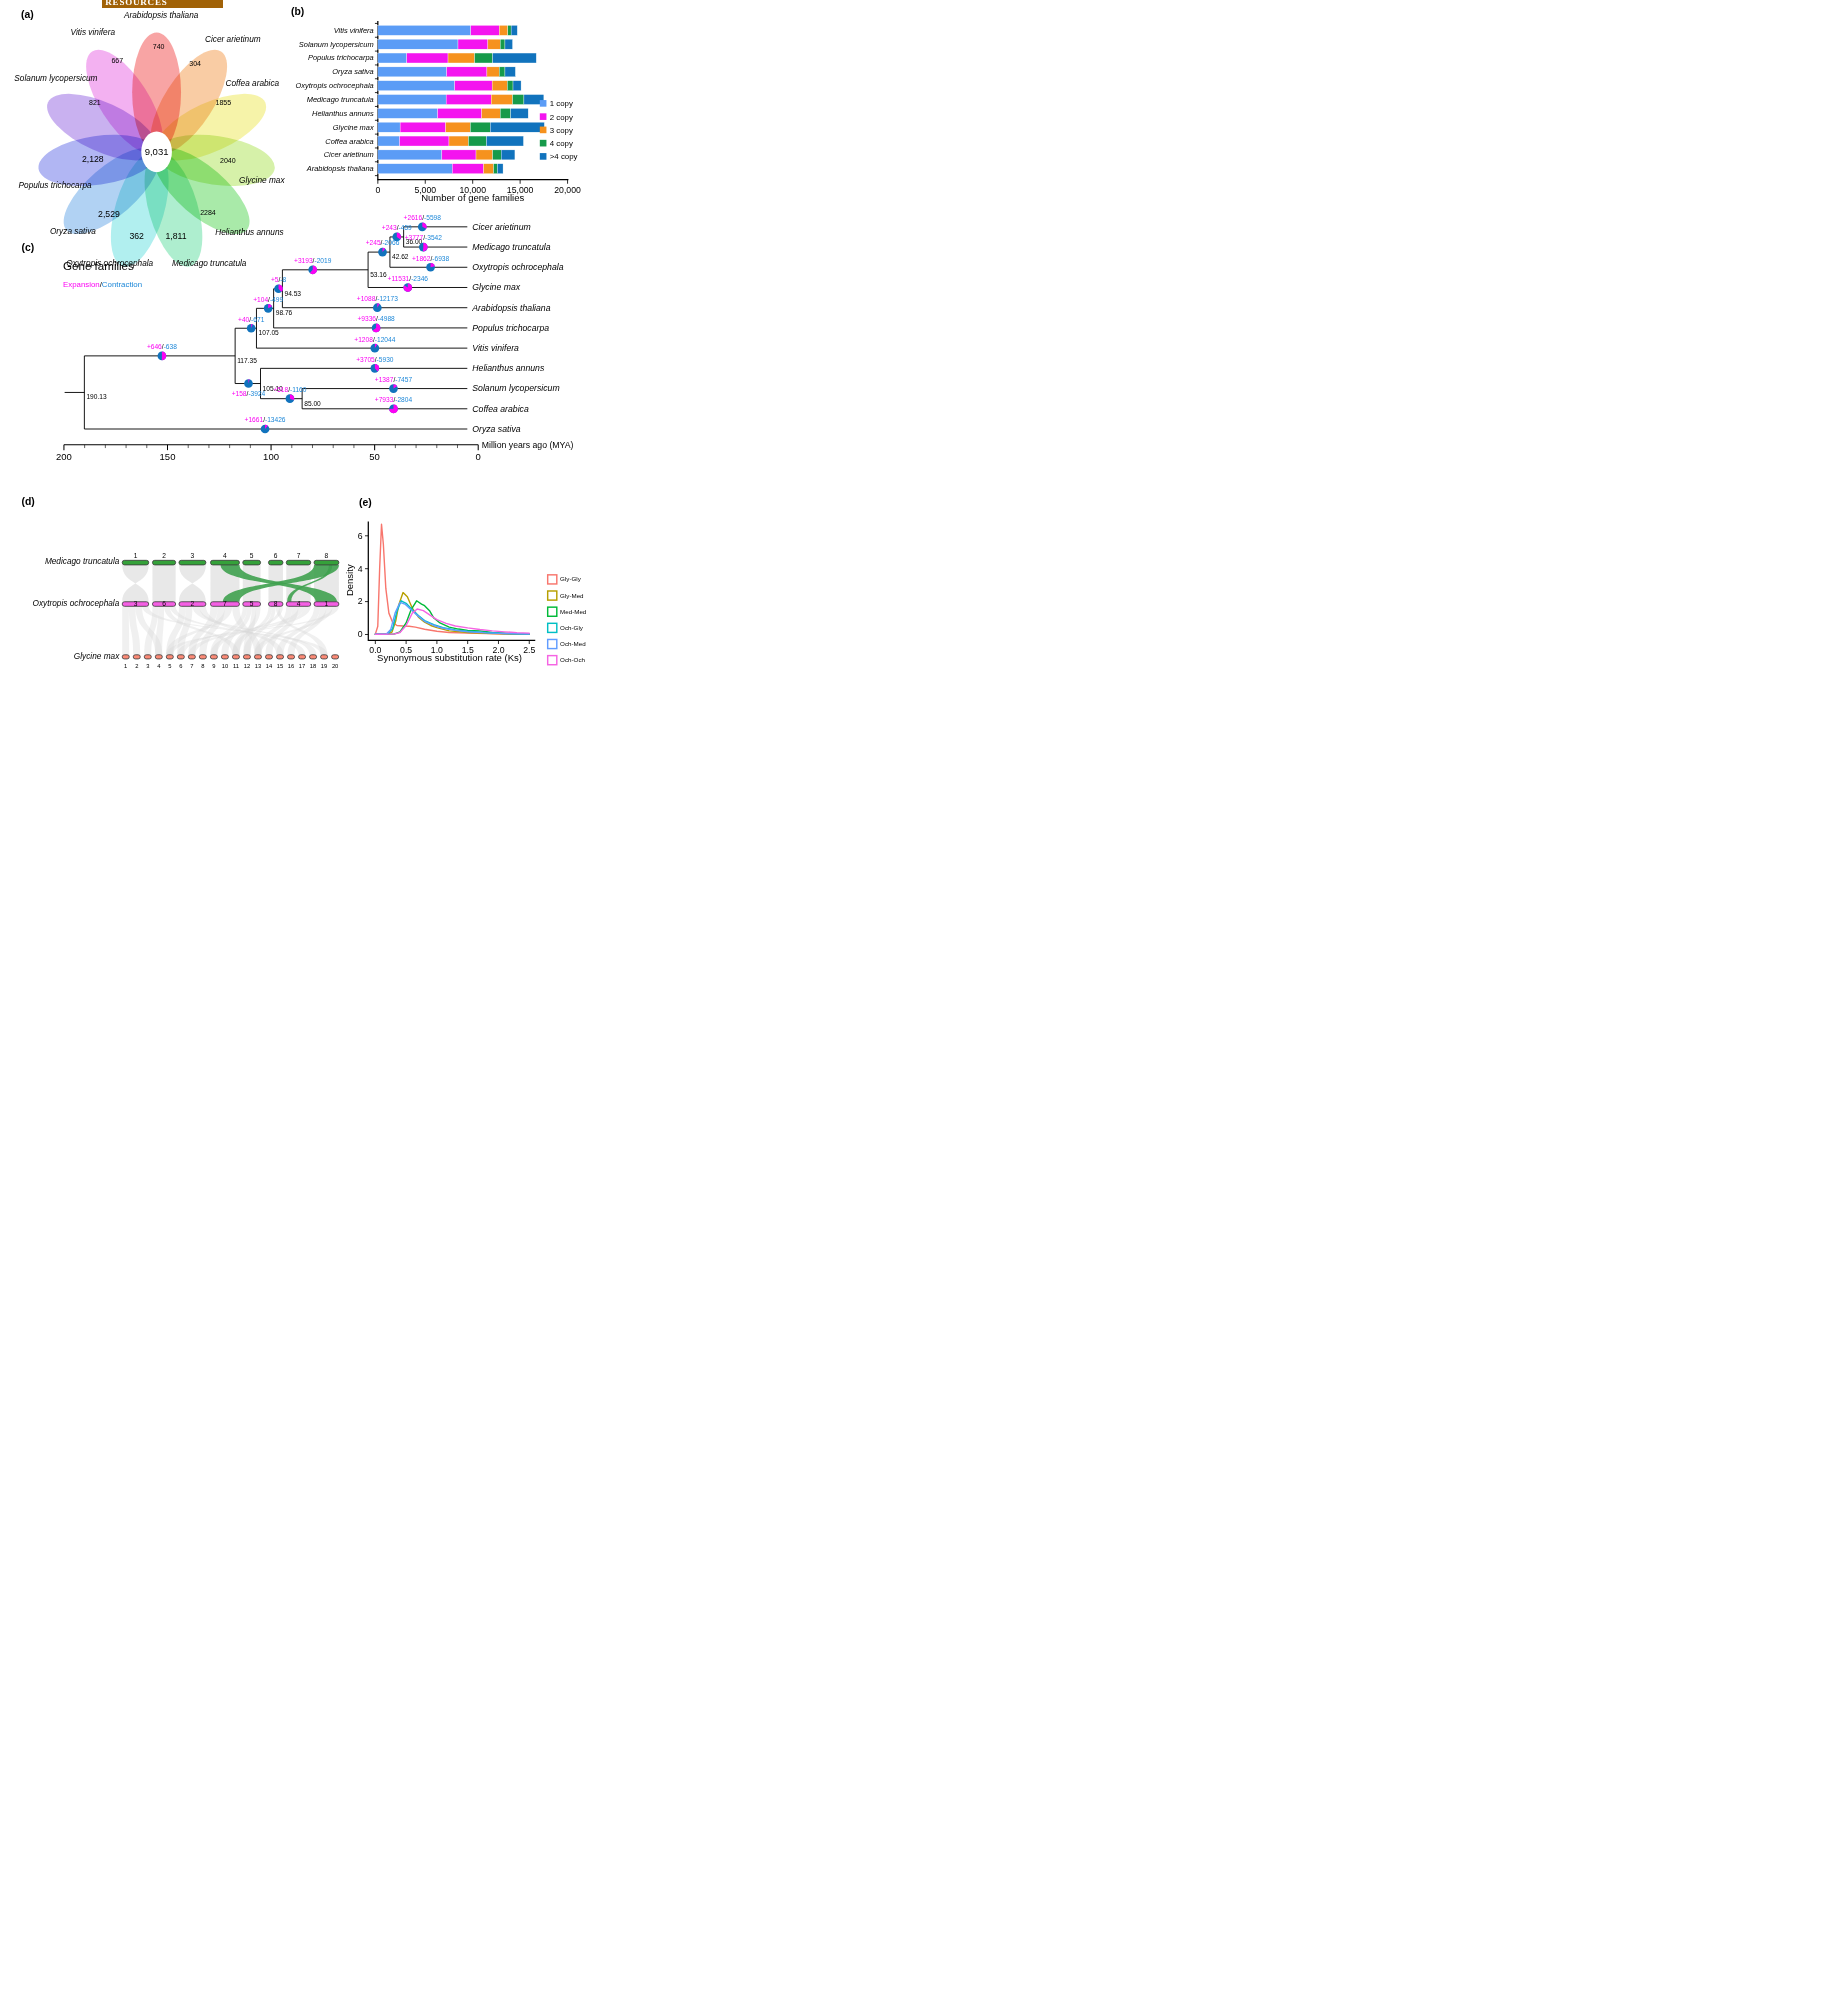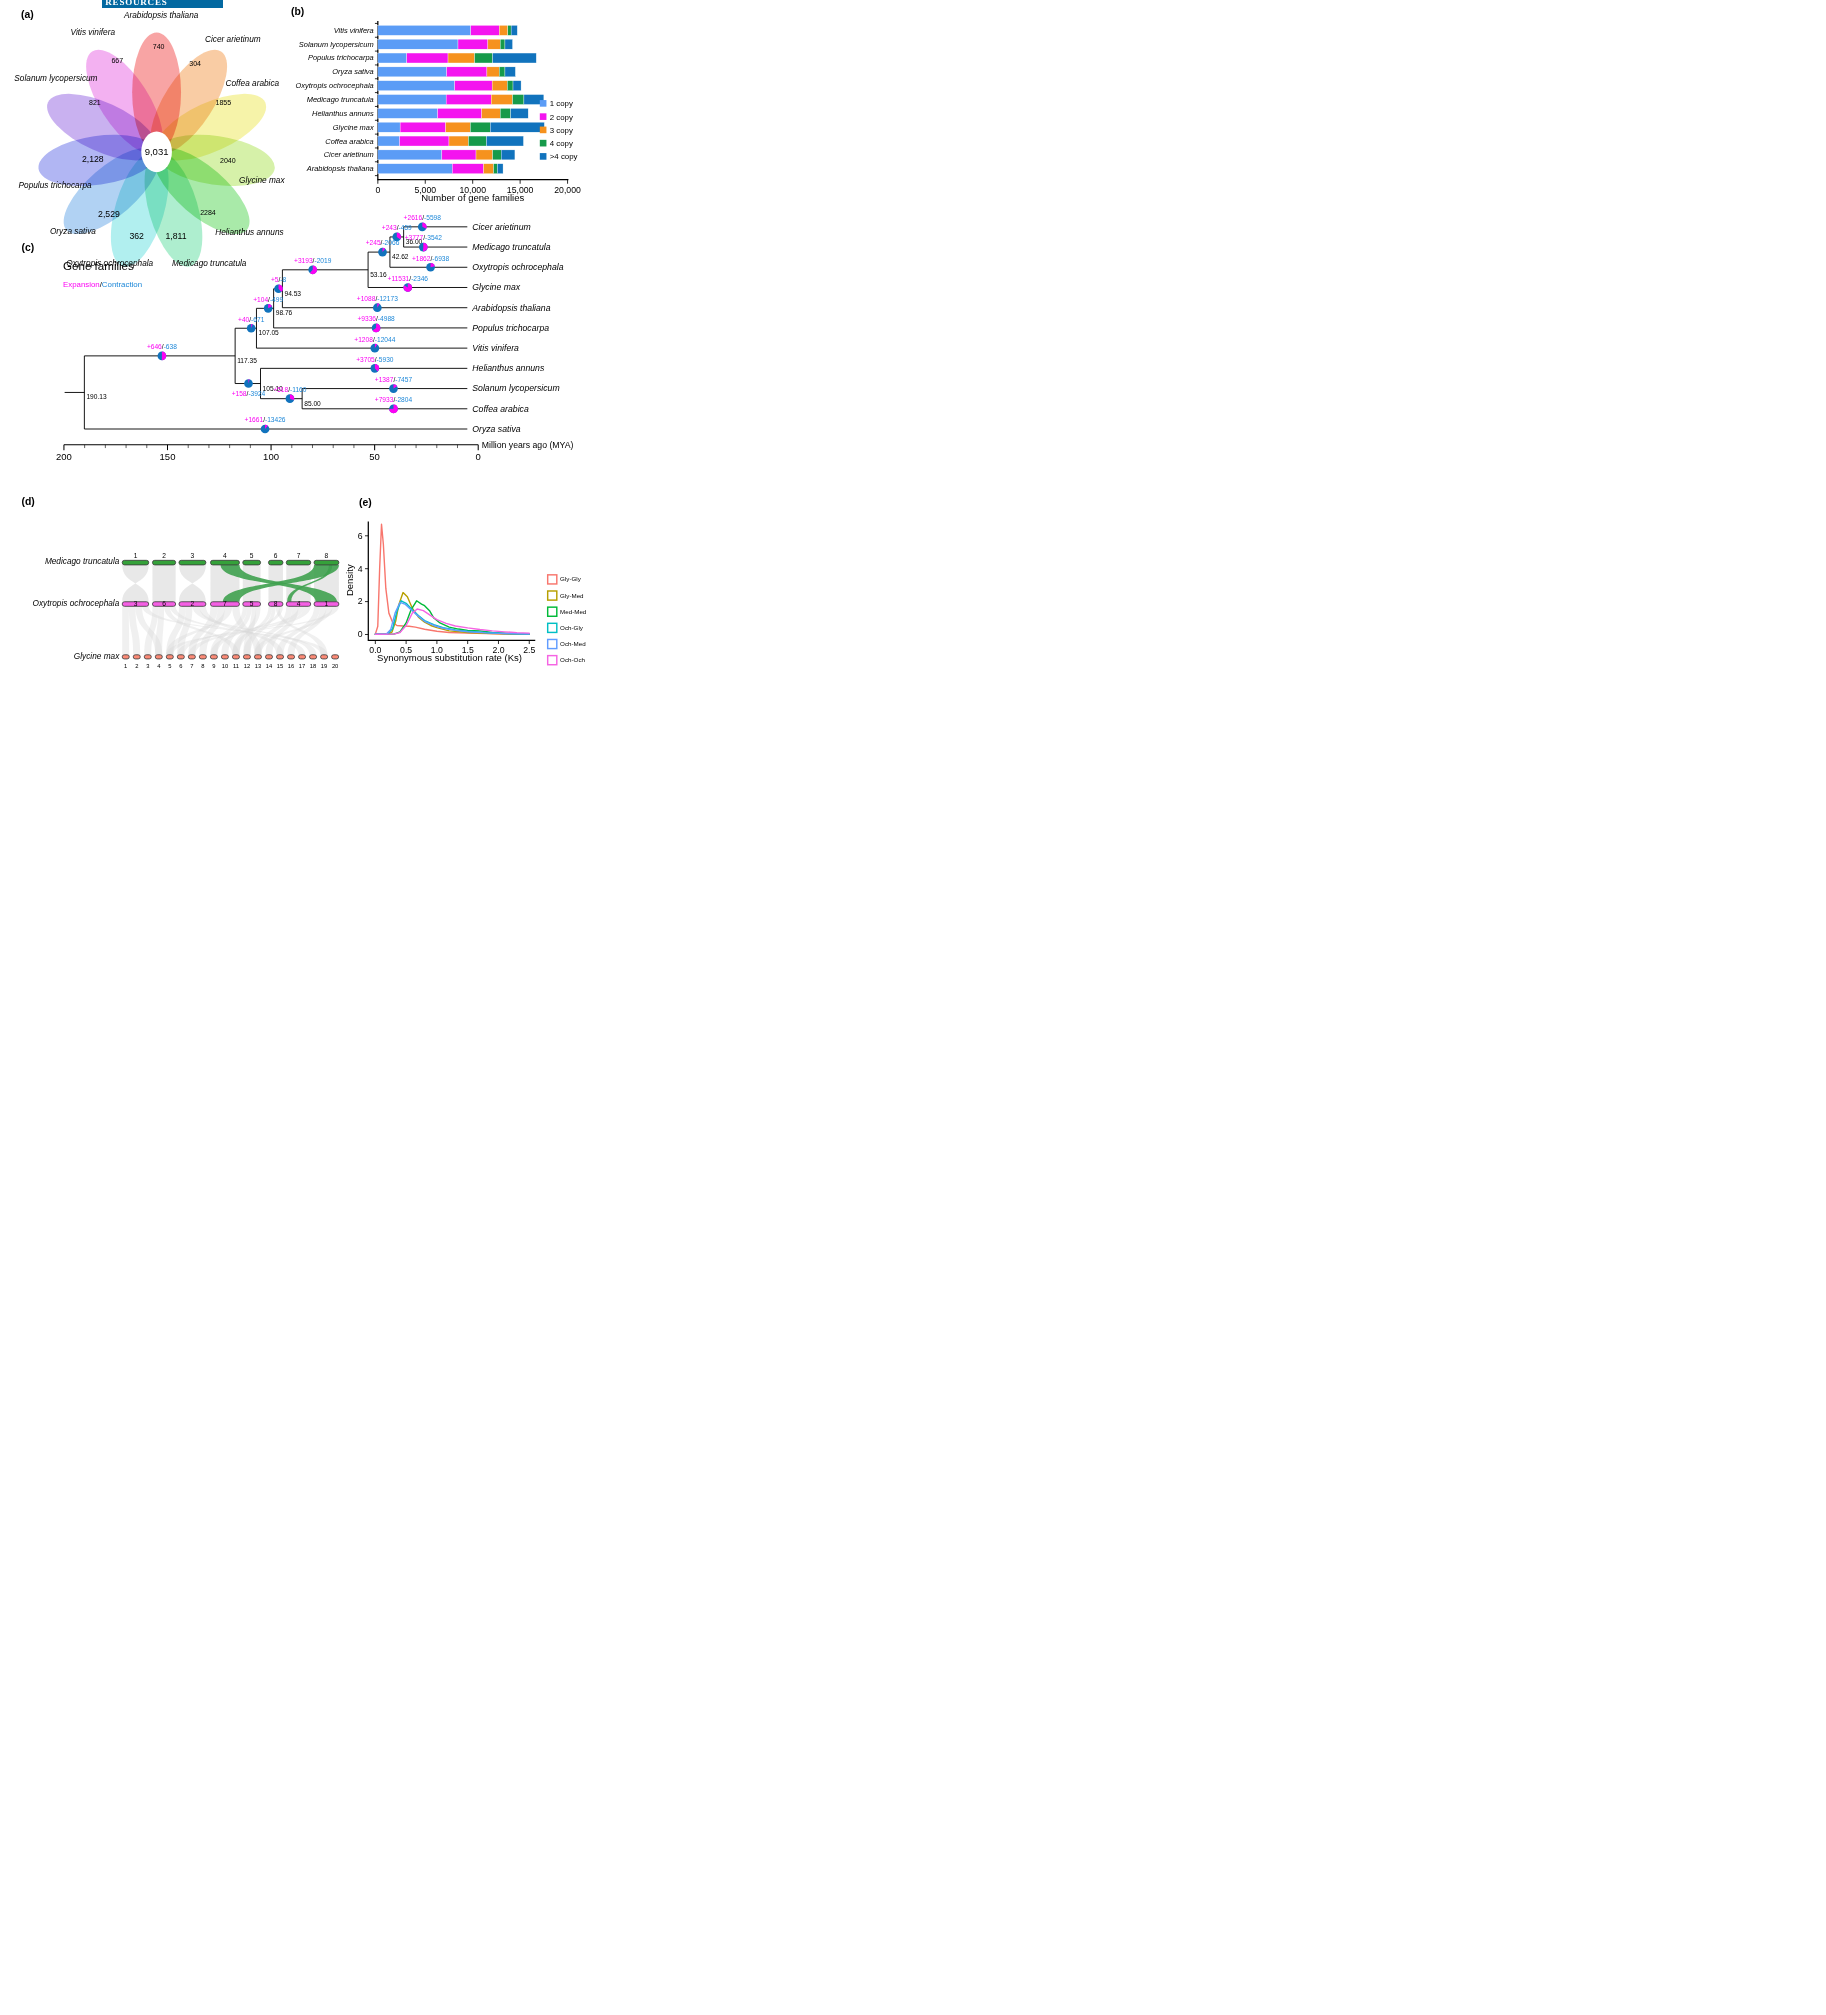--- a/index.html
+++ b/index.html
@@ -14,21 +14,21 @@
   #plabel-e{left:359px;top:497px;}
   #banner{position:absolute;left:102px;top:0;width:121px;height:8.3px;overflow:hidden;}
   #banner .txt{display:block;margin-top:-2.9px;padding-left:3.3px;color:#fff;
       font-family:"Liberation Serif", serif;font-weight:bold;font-size:9px;letter-spacing:0.8px;}
   svg text{font-family:"Liberation Sans", sans-serif;fill:#000;}
 </style>
 </head>
 <body>
 
 <div id="page">
-  <div id="banner" style="background: #0369a1;">
+  <div id="banner" style="background: #a16207;">
     <span class="txt">RESOURCES</span>
   </div>
   <svg id="fig-svg" width="609" height="672" viewBox="0 0 1470 1621">
       <g>
         <ellipse cx="0" cy="-144" rx="59" ry="144" fill="#f79a9a" fill-opacity="0.9" style="mix-blend-mode:multiply" transform="translate(378,366) rotate(0)"></ellipse>
         <ellipse cx="0" cy="-144" rx="59" ry="144" fill="#f8c69a" fill-opacity="0.9" style="mix-blend-mode:multiply" transform="translate(378,366) rotate(32.7)"></ellipse>
         <ellipse cx="0" cy="-144" rx="59" ry="144" fill="#f5f2a0" fill-opacity="0.9" style="mix-blend-mode:multiply" transform="translate(378,366) rotate(65.5)"></ellipse>
         <ellipse cx="0" cy="-144" rx="59" ry="144" fill="#d2f0a0" fill-opacity="0.9" style="mix-blend-mode:multiply" transform="translate(378,366) rotate(98.2)"></ellipse>
         <ellipse cx="0" cy="-144" rx="59" ry="144" fill="#a0e8a0" fill-opacity="0.9" style="mix-blend-mode:multiply" transform="translate(378,366) rotate(130.9)"></ellipse>
         <ellipse cx="0" cy="-144" rx="59" ry="144" fill="#a5ecca" fill-opacity="0.9" style="mix-blend-mode:multiply" transform="translate(378,366) rotate(163.6)"></ellipse>

